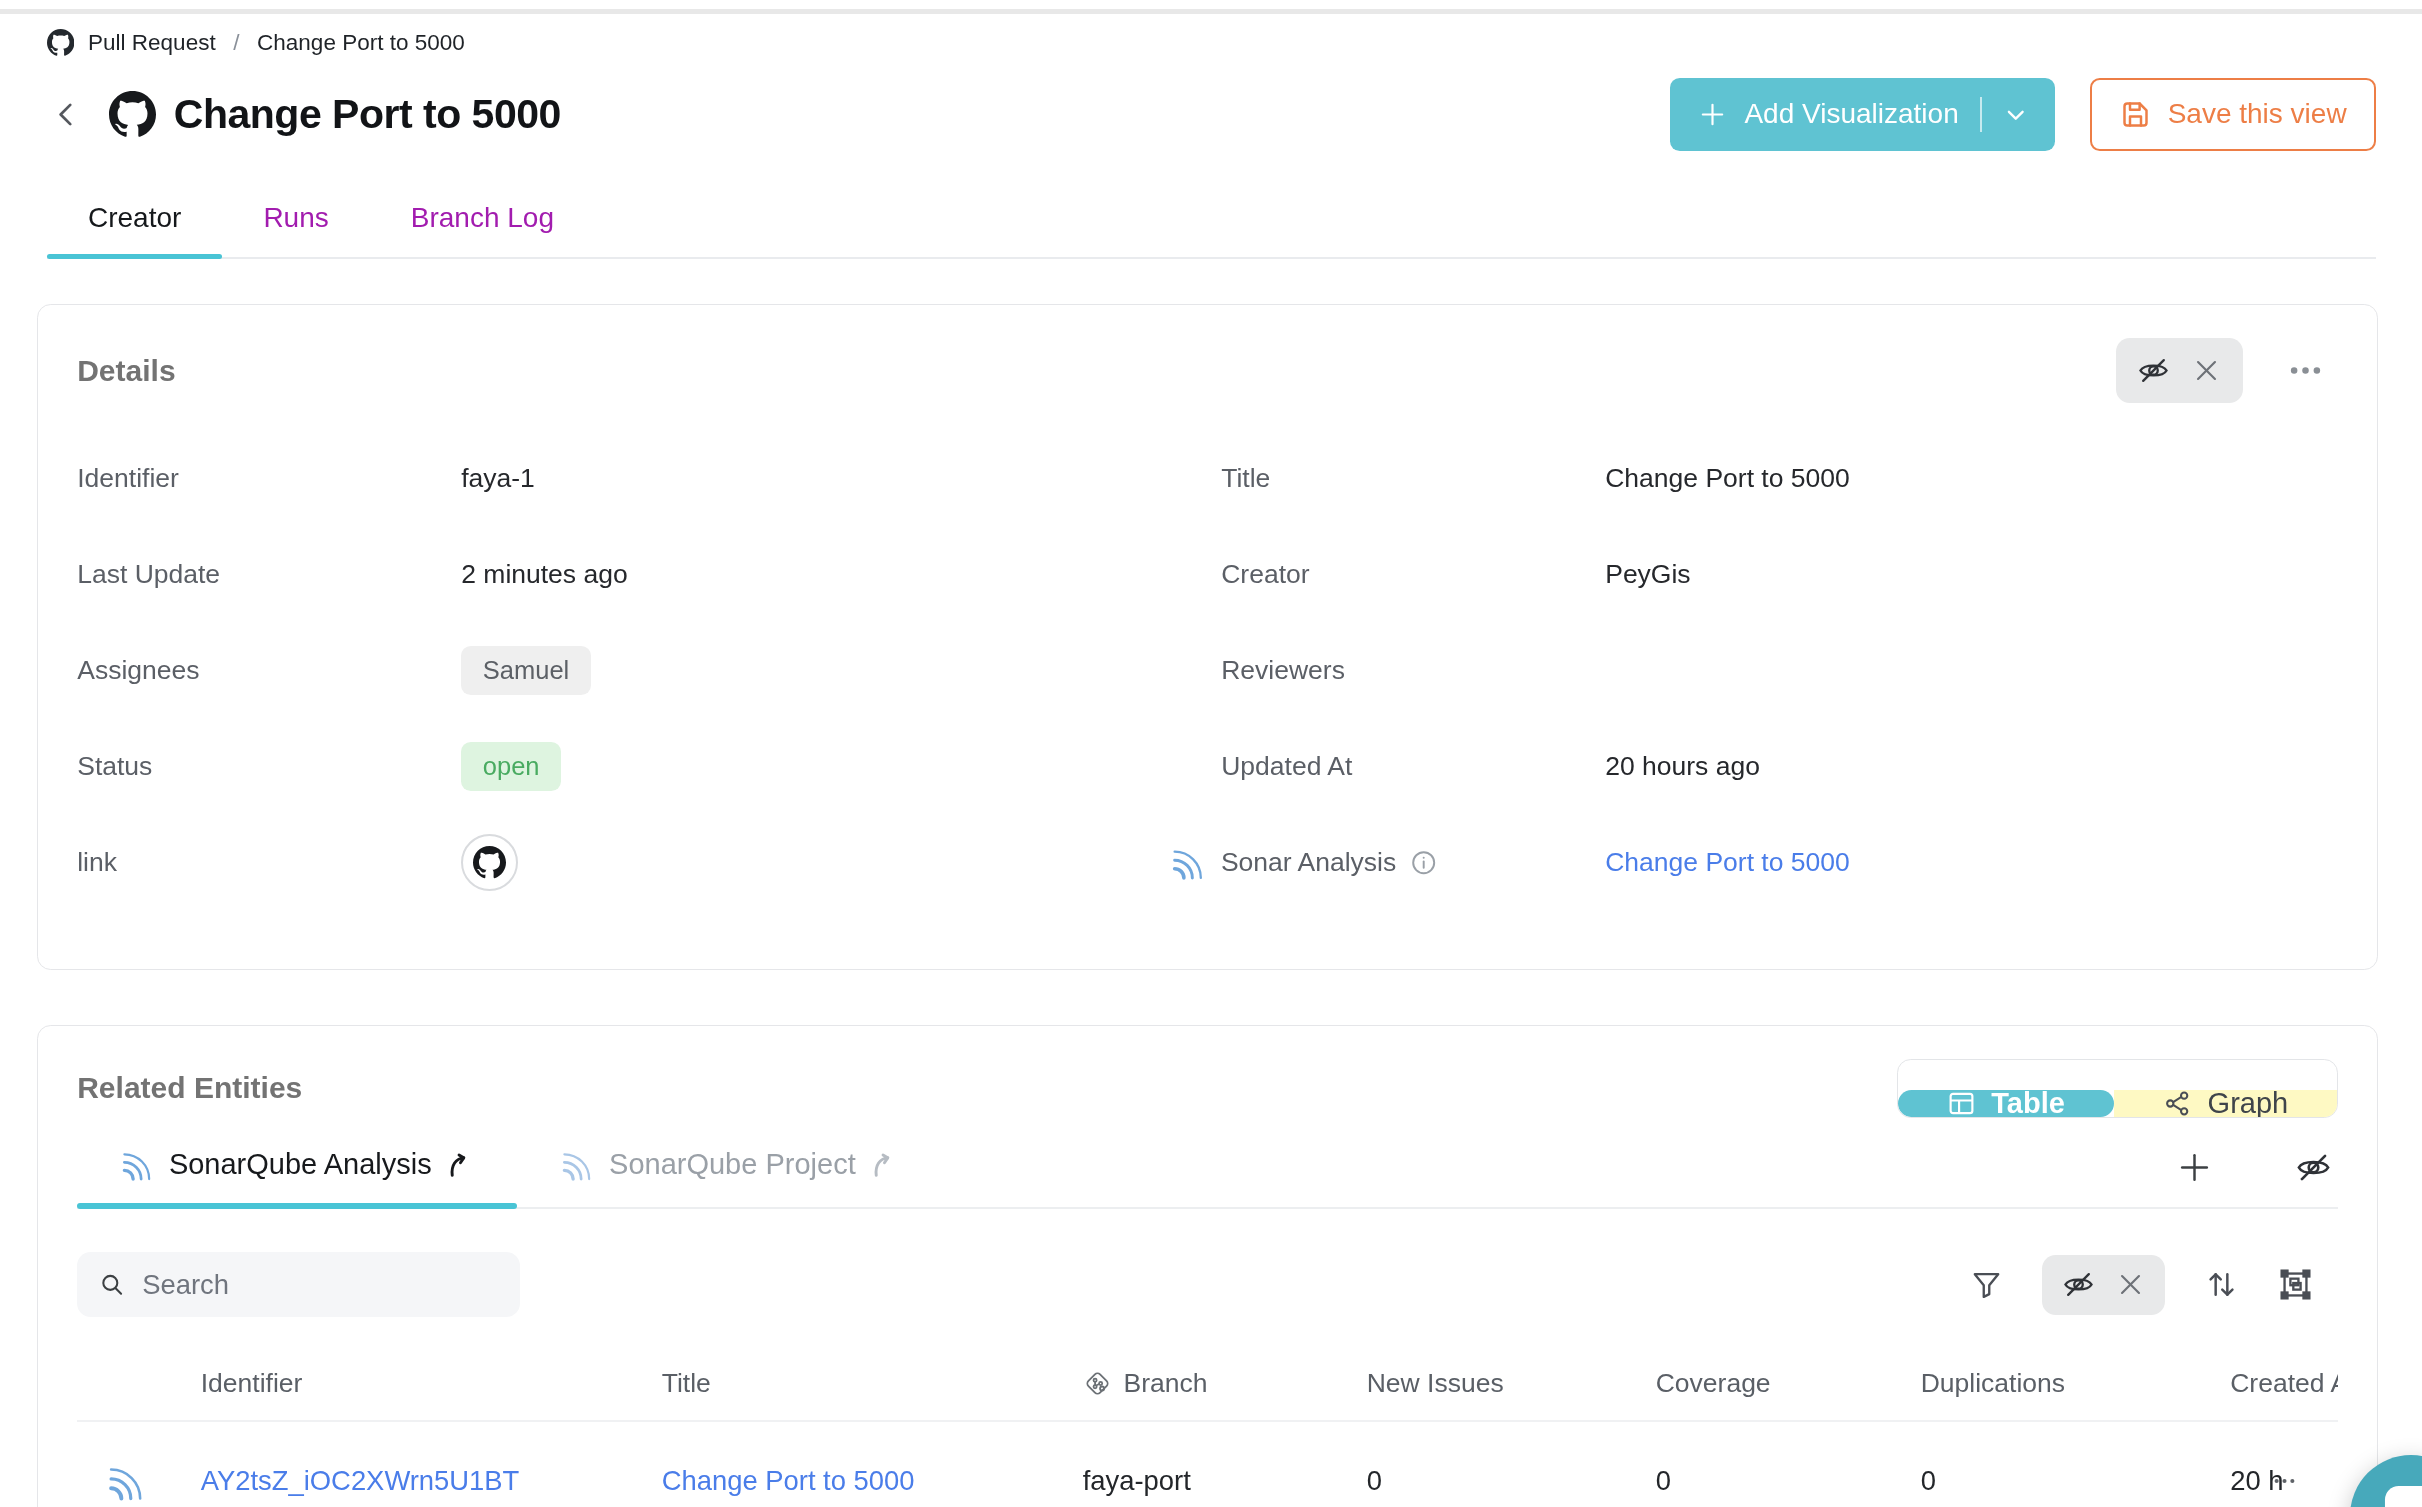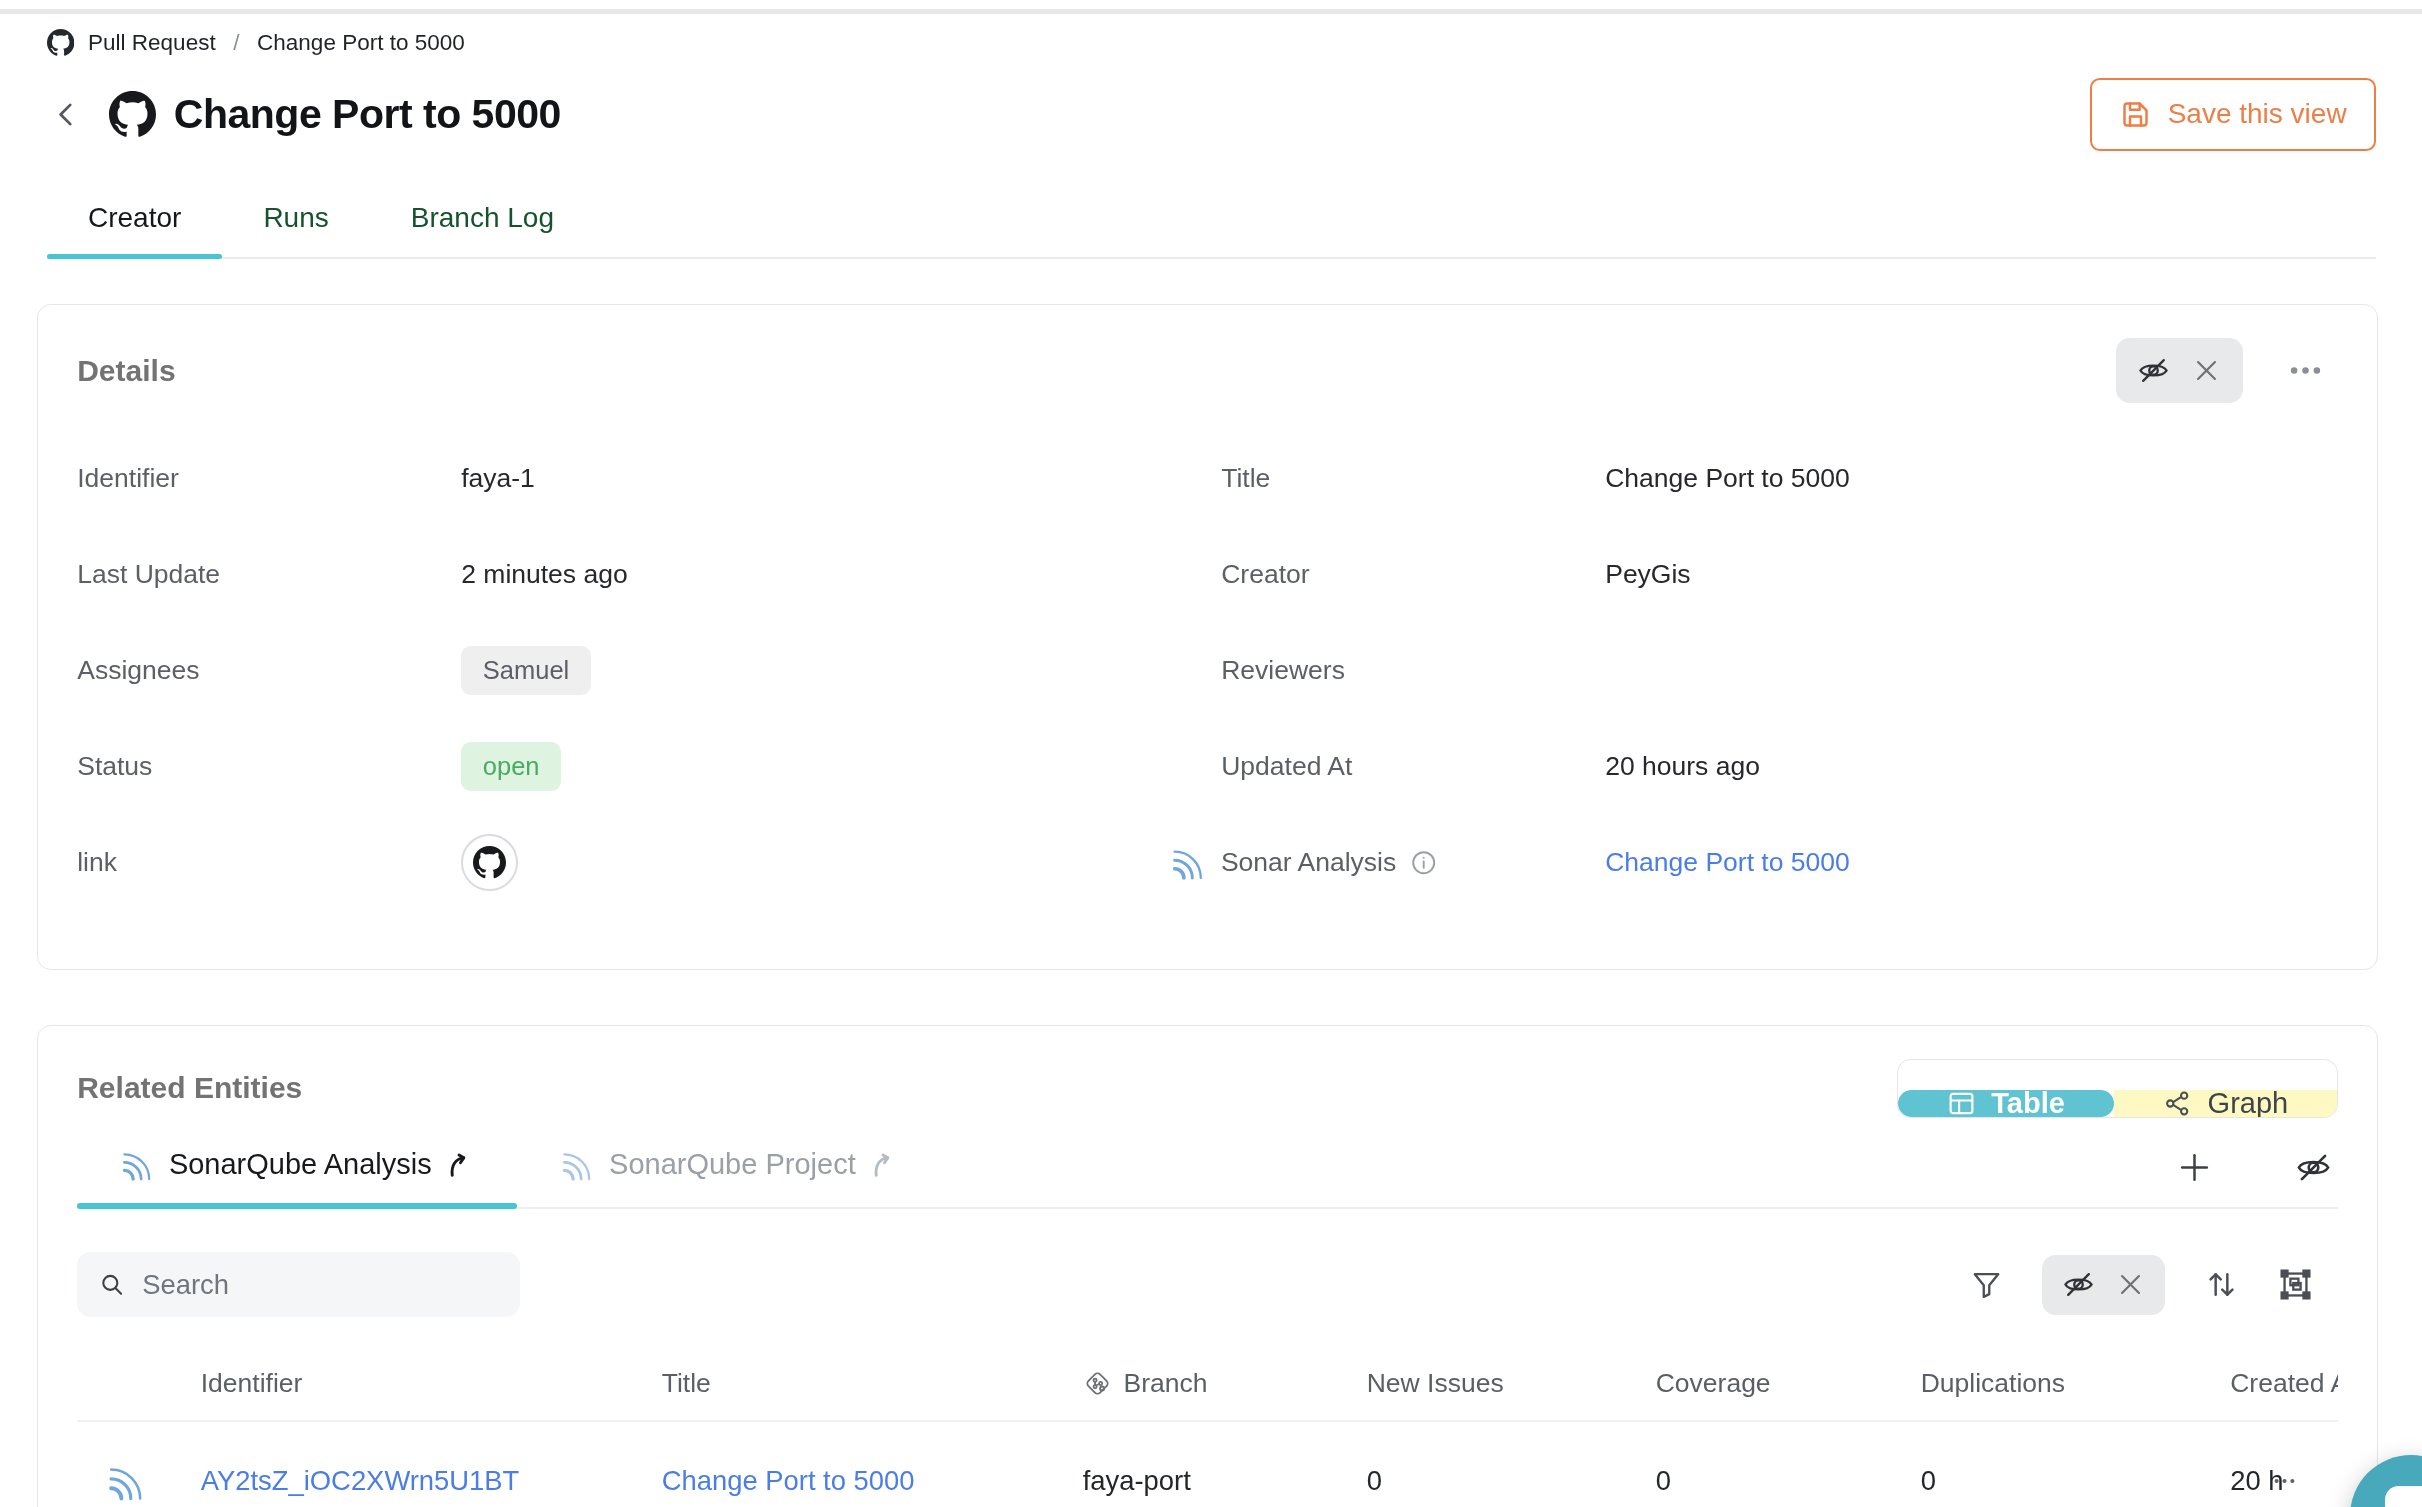--- a/index.html
+++ b/index.html
@@ -31,21 +31,21 @@
   }
   .btn-addviz .divider { width:2px; height:35px; background:rgba(255,255,255,.65); margin:0 3.9px; }
   .btn-save {
     display:flex; align-items:center; gap:15.7px; background:#fff; color:#ED7E46;
     border:2px solid #ED7E46; border-radius:9.8px; height:73px; padding:0 27.4px; font-size:28px;
     cursor:pointer; font-family:inherit;
   }
 
   
   .tabs { display:flex; margin-top:51px; border-bottom:2px solid #e9ebee; }
-  .tab { position:relative; padding:0 41px 23.5px 41px; font-size:28px; color:#14532d; cursor:pointer; }
+  .tab { position:relative; padding:0 41px 23.5px 41px; font-size:28px; color:#a21caf; cursor:pointer; }
   .tab.active { color:#15181b; font-weight:500; }
   .tab.active::after {
     content:""; position:absolute; left:0; right:0; bottom:-2px; height:5.9px;
     background:#49C4D5; border-radius:3.9px;
   }
 
   
   .card {
     margin:45px 0 0 -9.8px; width:2341px; border:1px solid #e5e6e9; border-radius:13.7px;
     background:#fff; padding:33px 39px 39px 39px;
@@ -145,20 +145,31 @@
           </svg>
       </button>
       <span>
         <svg width="47" height="47" viewBox="0 0 24 24" fill="#17191c">
             <path d="M12 0C5.37 0 0 5.37 0 12c0 5.3 3.438 9.8 8.205 11.387.6.113.82-.26.82-.577 0-.285-.01-1.04-.015-2.04-3.338.724-4.042-1.61-4.042-1.61-.546-1.387-1.333-1.757-1.333-1.757-1.09-.745.082-.73.082-.73 1.205.085 1.84 1.237 1.84 1.237 1.07 1.834 2.807 1.304 3.492.997.108-.775.418-1.305.762-1.605-2.665-.3-5.466-1.332-5.466-5.93 0-1.31.468-2.38 1.236-3.22-.124-.303-.536-1.523.117-3.176 0 0 1.008-.322 3.3 1.23.957-.266 1.983-.4 3.003-.404 1.02.005 2.047.138 3.006.404 2.29-1.552 3.297-1.23 3.297-1.23.653 1.653.242 2.873.118 3.176.77.84 1.235 1.91 1.235 3.22 0 4.61-2.805 5.625-5.475 5.92.43.37.813 1.103.813 2.222 0 1.606-.015 2.898-.015 3.293 0 .32.216.694.825.576C20.565 21.796 24 17.3 24 12c0-6.63-5.37-12-12-12z"></path>
           </svg>
       </span>
       <h1 class="page-title">Change Port to 5000</h1>
     </div>
     <div class="title-actions">
+      <button class="btn-addviz">
+        <svg width="29" height="29" viewBox="0 0 24 24" fill="none" stroke="#fff" stroke-width="1.8" stroke-linecap="round">
+            <line x1="12" y1="4" x2="12" y2="20"></line>
+            <line x1="4" y1="12" x2="20" y2="12"></line>
+          </svg>
+        <span>Add Visualization</span>
+        <span class="divider"></span>
+        <svg width="23.5" height="23.5" viewBox="0 0 24 24" fill="none" stroke="#fff" stroke-width="2.4" stroke-linecap="round" stroke-linejoin="round">
+            <polyline points="5,9 12,16 19,9"></polyline>
+          </svg>
+      </button>
       <button class="btn-save">
         <svg width="33" height="33" viewBox="0 0 24 24" fill="none" stroke="#ED7E46" stroke-width="1.8" stroke-linecap="round" stroke-linejoin="round">
             <path d="M6 4 H15 L20 9 V18 Q20 20 18 20 H6 Q4 20 4 18 V6 Q4 4 6 4 Z"></path>
             <path d="M8 4 v4.5 h7 V4"></path>
             <path d="M8 20 v-6.5 h8 V20"></path>
           </svg>
         <span>Save this view</span>
       </button>
     </div>
   </div>

